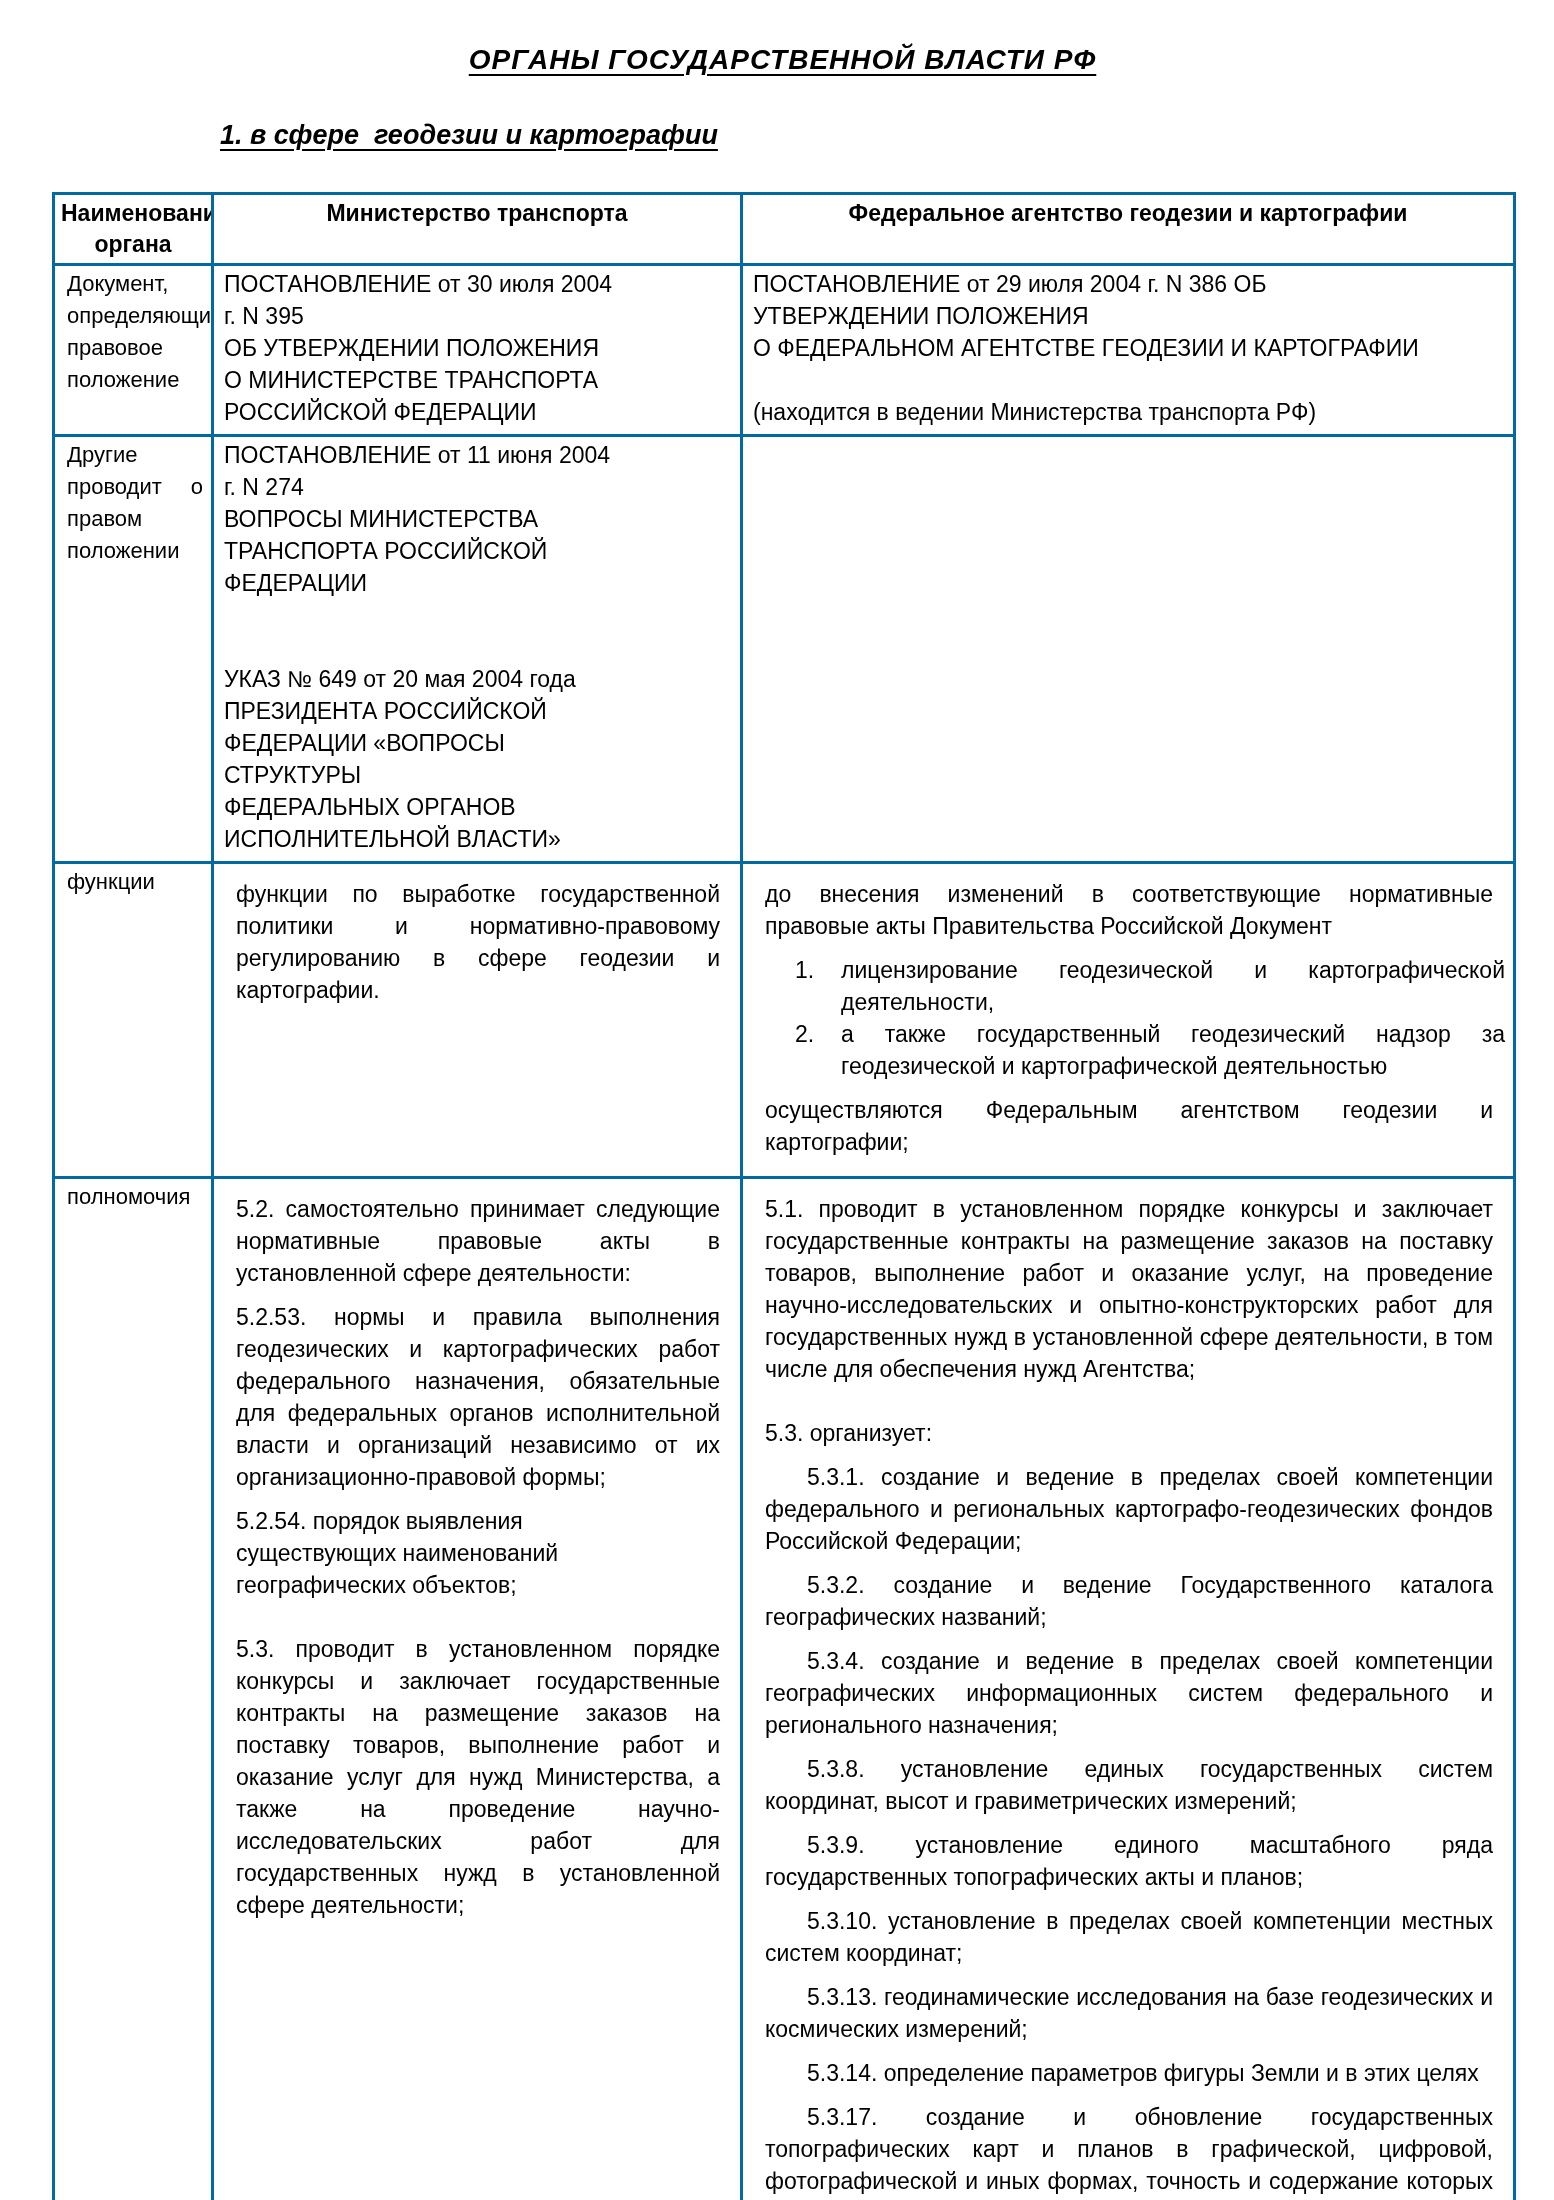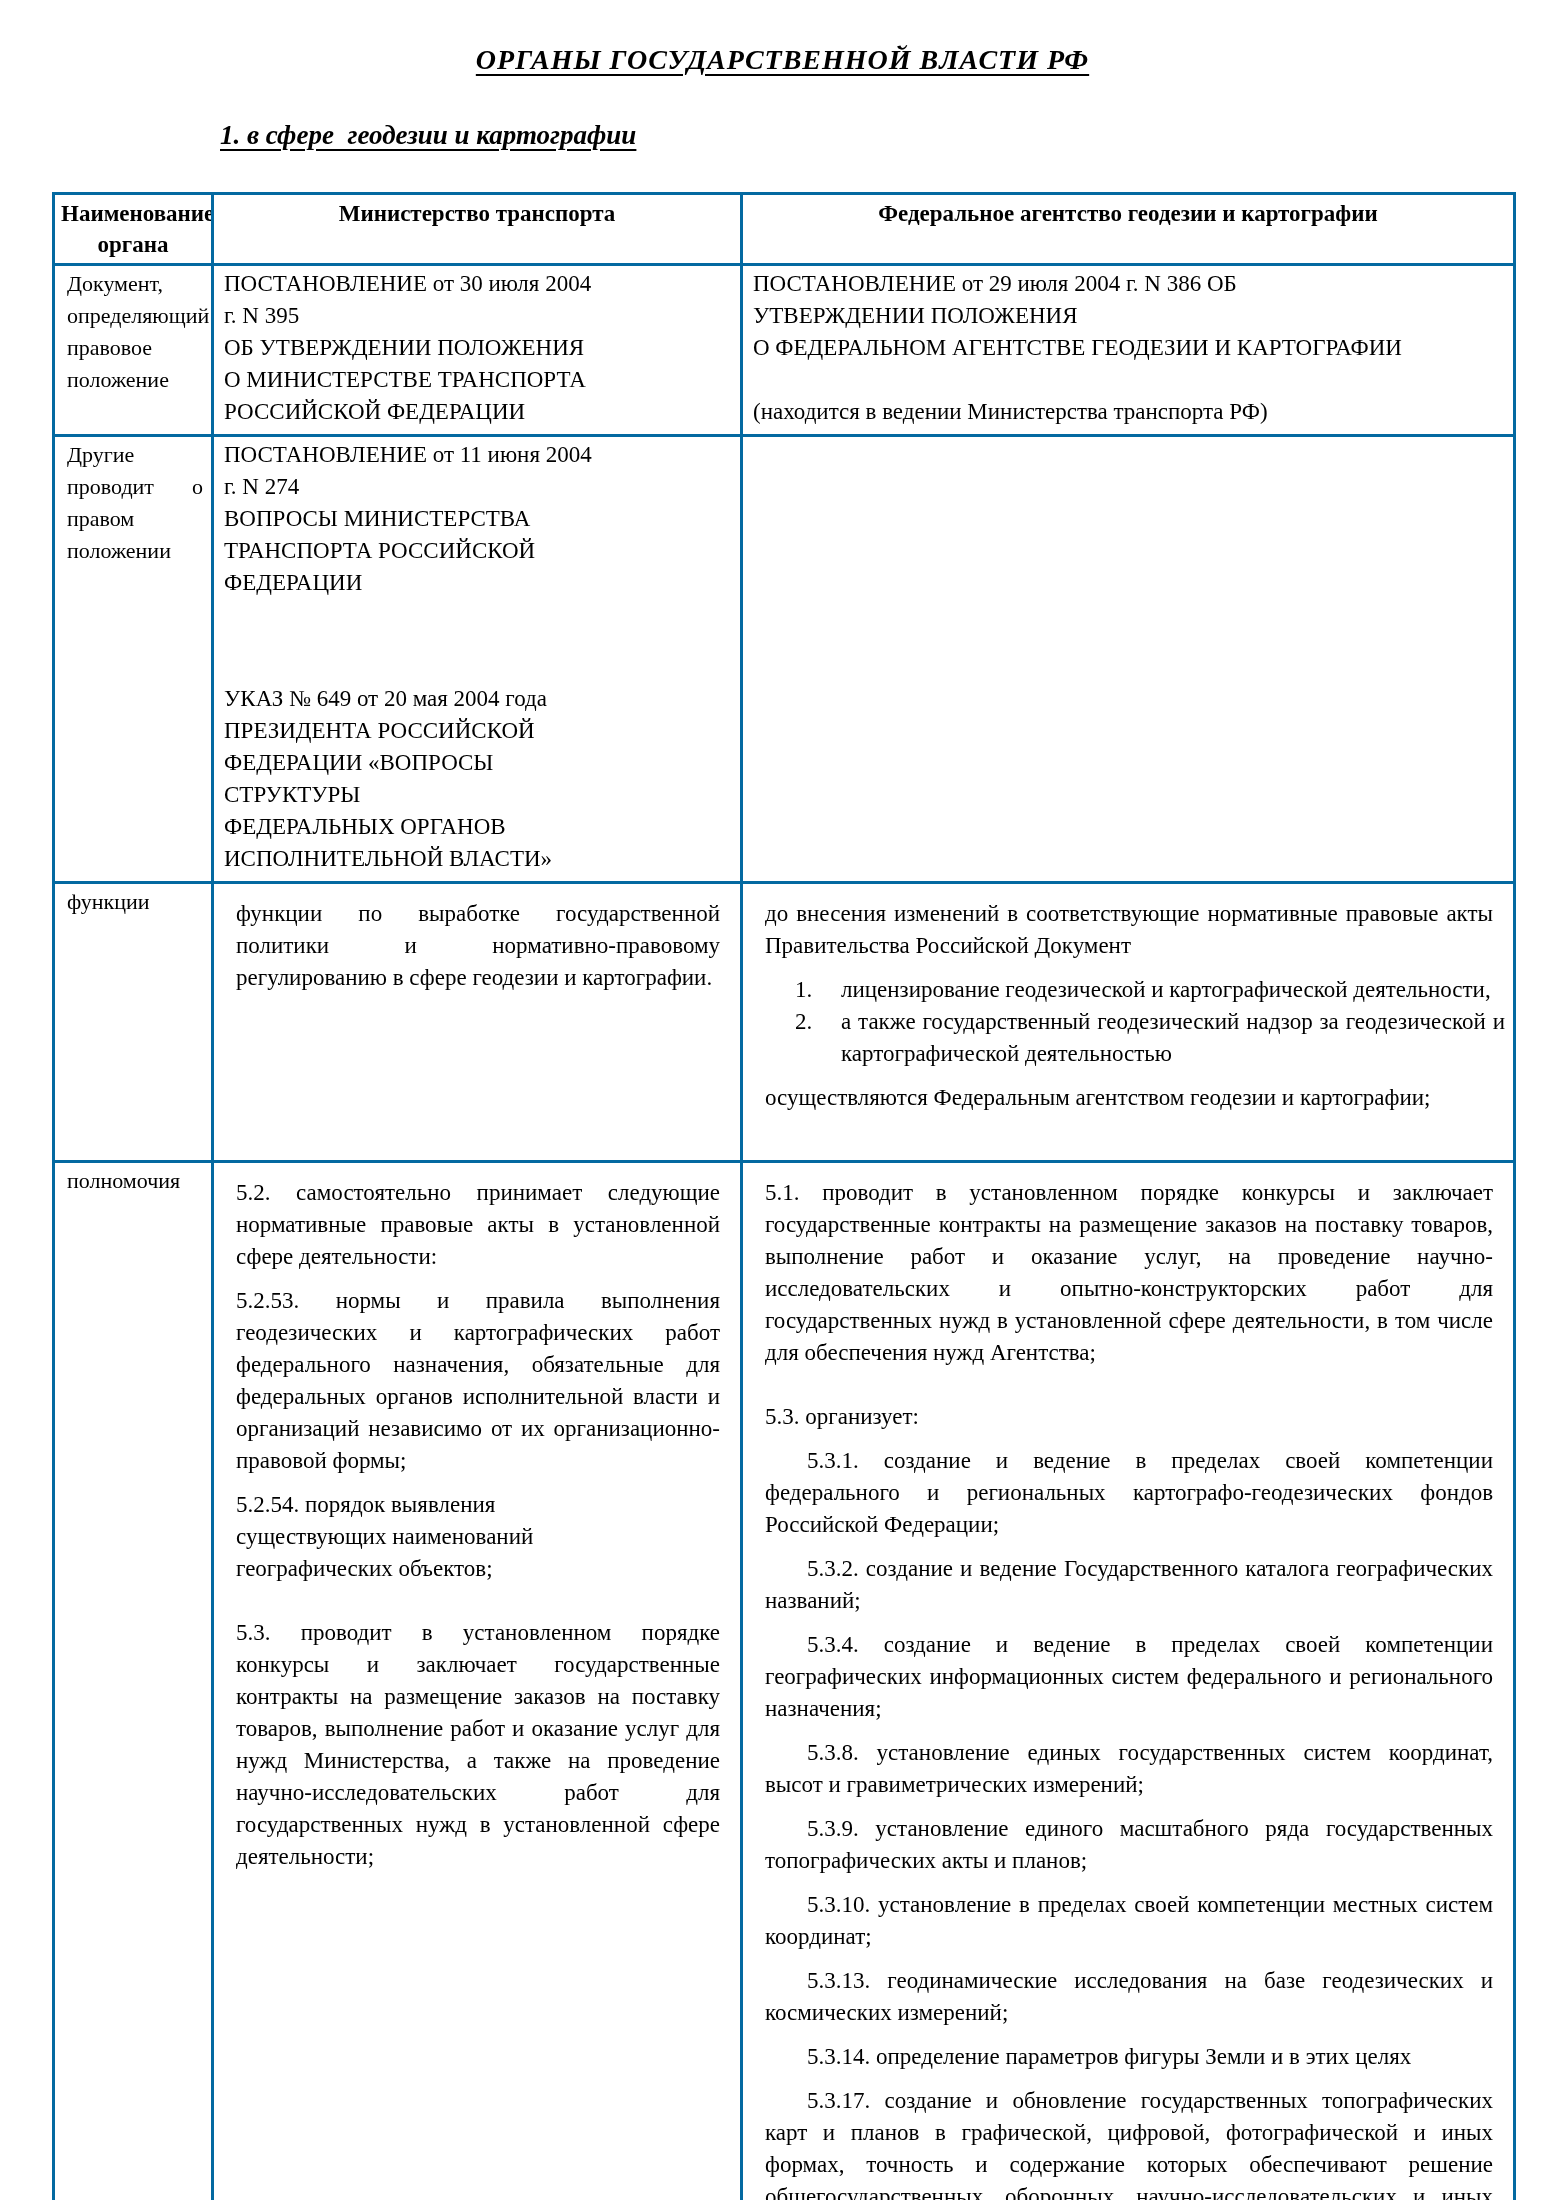--- a/index.html
+++ b/index.html
@@ -2,21 +2,21 @@
 <html lang="ru"><head>
 <meta charset="utf-8">
 <style>
   html, body { margin: 0; padding: 0; background: #ffffff; }
   .page {
     position: relative;
     width: 1345px;
     height: 2200px;
     background: #ffffff;
     color: #000000;
-    font-family: Liberation Serif, serif;
+    font-family: Liberation Sans, sans-serif;
   }
   .doc-title {
     position: absolute;
     top: 44px; left: 52px; width: 1461px;
     margin: 0;
     text-align: center;
     font-size: 28px;
     font-weight: bold;
     font-style: italic;
     letter-spacing: 1px;
@@ -69,21 +69,21 @@
     text-align: justify;
   }
   .r1 td { height: 155px; }
   .r2 td { height: 405px; }
   .r3 td { height: 268px; }
   .r4 td { height: 915px; }
   .pre  { white-space: pre-line; }
   .just { text-align: justify; }
   .ind  { text-indent: 42px; }
   .gap1 { margin-top: 32px; }
-  .gap2 { margin-top: 84px; }
+  .gap2 { margin-top: 64px; }
   .list-item {
     padding-left: 88px;
     text-indent: -46px;
     text-align: justify;
   }
   .list-item .num {
     display: inline-block;
     width: 46px;
     text-indent: 0;
   }

